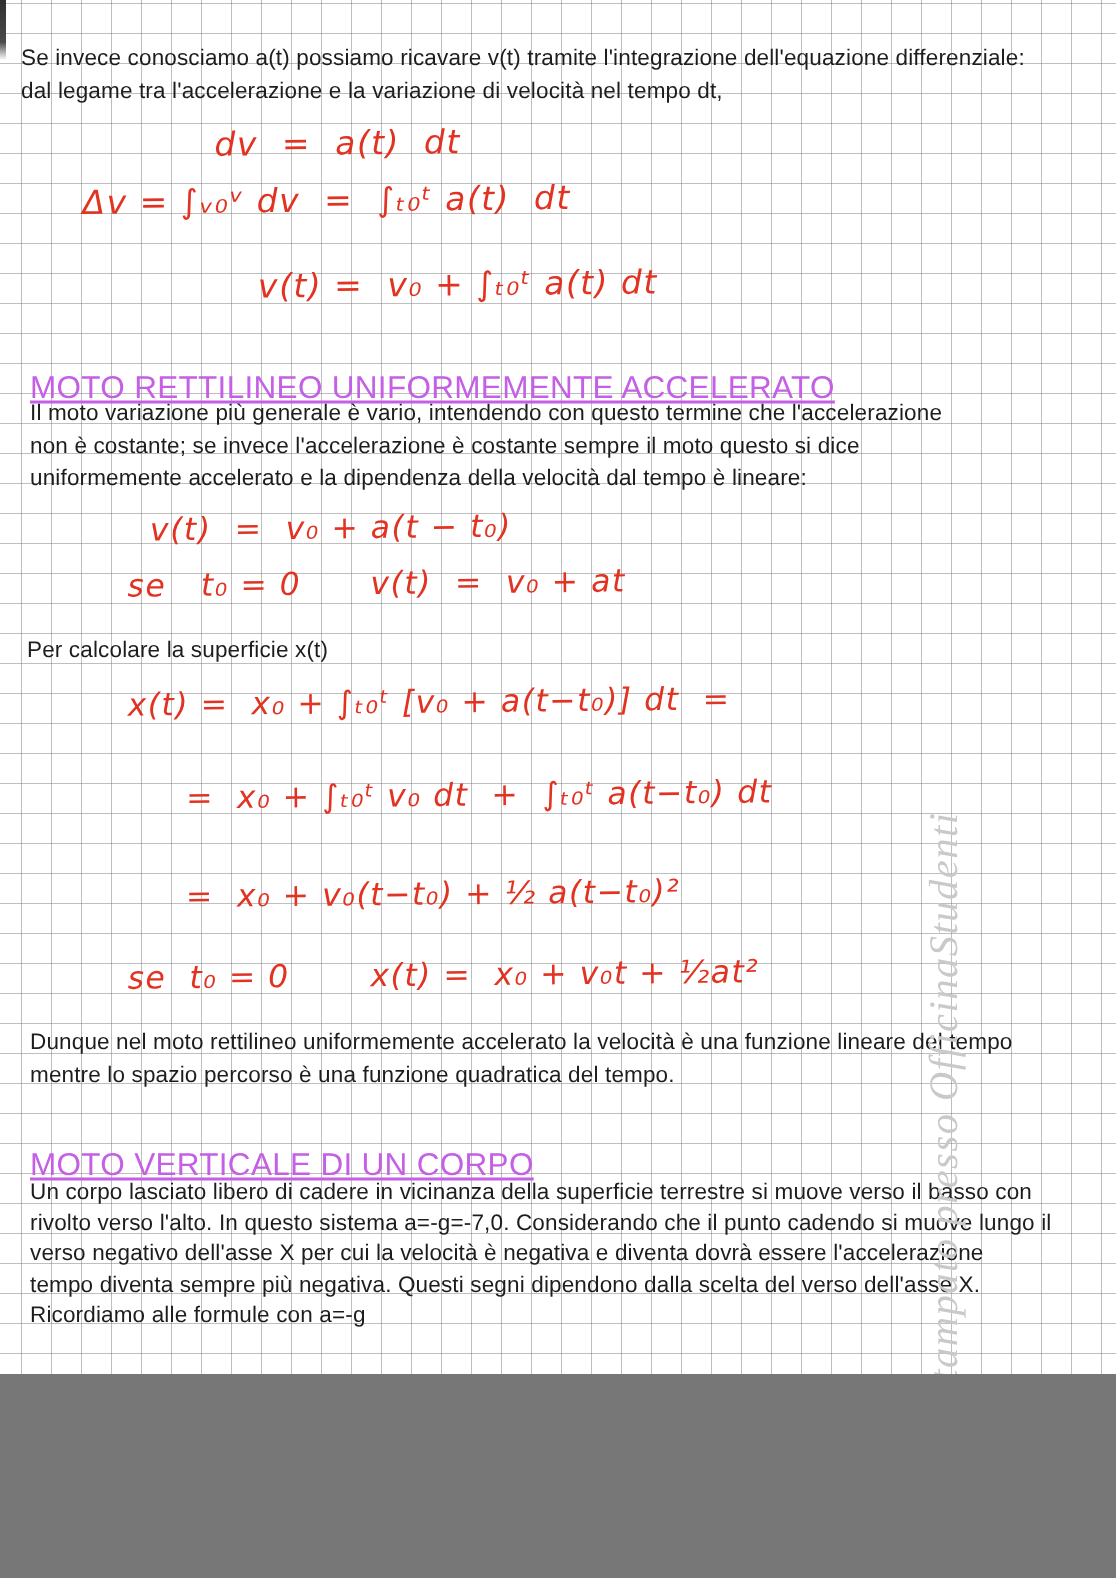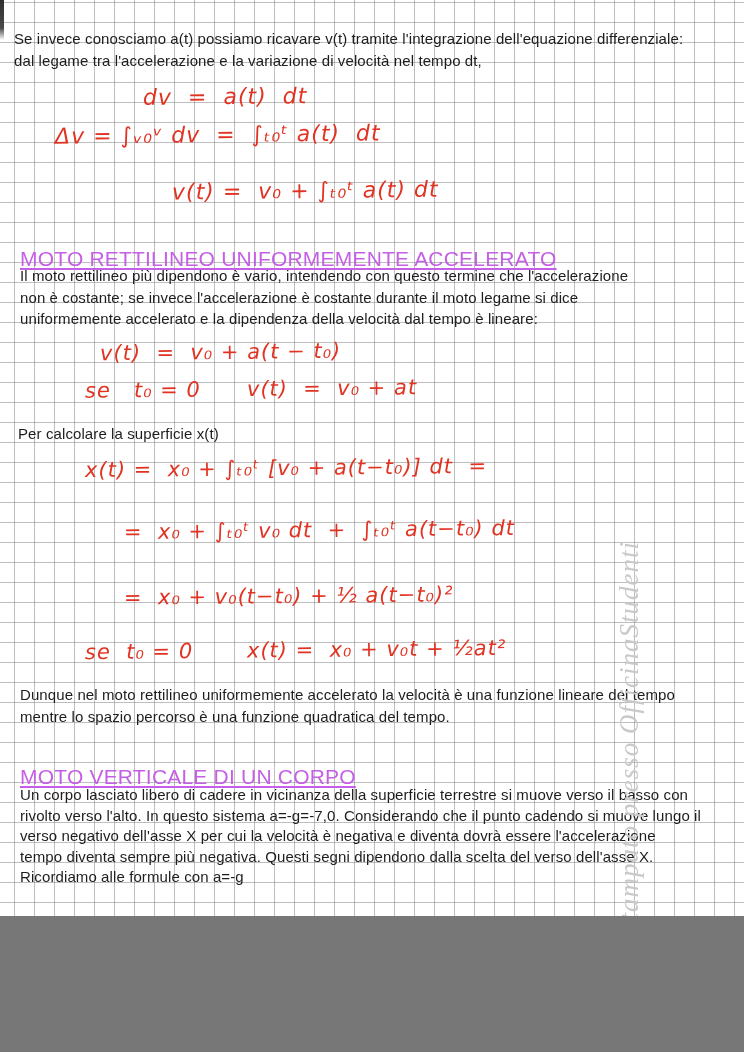--- a/index.html
+++ b/index.html
@@ -84,22 +84,22 @@
     <div class="tline">dal legame tra l'accelerazione e la variazione di velocità nel tempo dt,</div>
   </div>
 
   <div class="hw big" style="left:143px;top:84px">dv  =  a(t)  dt</div>
   <div class="hw big" style="left:55px;top:122px">Δv = ∫ᵥ₀ᵛ dv  =  ∫ₜ₀ᵗ a(t)  dt</div>
   <div class="hw big" style="left:172px;top:178px">v(t) =  v₀ + ∫ₜ₀ᵗ a(t) dt</div>
 
   <div class="heading" style="left:20px;top:247px">MOTO RETTILINEO UNIFORMEMENTE ACCELERATO</div>
 
   <div class="typed" style="left:20px;top:265px">
-    <div class="tline">Il moto rettilineo più dipendono è vario, intendendo con questo termine che l'accelerazione</div>
-    <div class="tline">non è costante; se invece l'accelerazione è costante durante il moto legame si dice</div>
+    <div class="tline">Il moto variazione più generale è vario, intendendo con questo termine che l'accelerazione</div>
+    <div class="tline">non è costante; se invece l'accelerazione è costante sempre il moto questo si dice</div>
     <div class="tline">uniformemente accelerato e la dipendenza della velocità dal tempo è lineare:</div>
   </div>
 
   <div class="hw mid" style="left:100px;top:340px">v(t)  =  v₀ + a(t − t₀)</div>
   <div class="hw mid" style="left:85px;top:377px">se   t₀ = 0      v(t)  =  v₀ + at</div>
 
   <div class="typed" style="left:18px;top:423px">
     <div class="tline">Per calcolare la superficie x(t)</div>
   </div>
 

